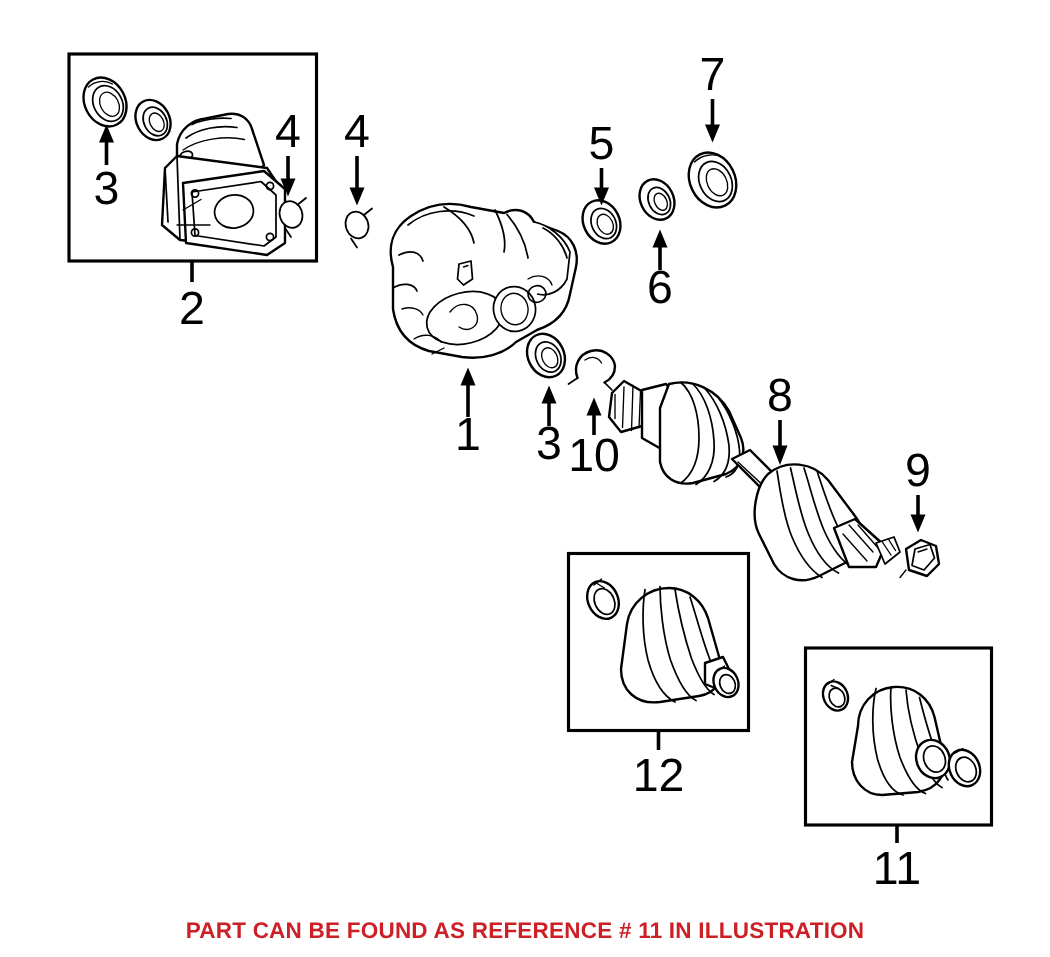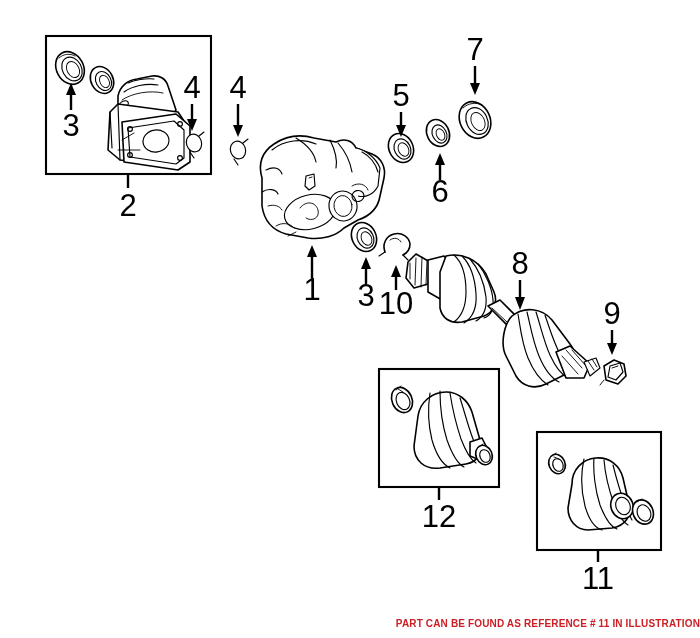--- a/index.html
+++ b/index.html
@@ -78,24 +78,24 @@
     font-weight: 400;
     fill: #000000;
     text-anchor: middle;
     dominant-baseline: alphabetic;
   }
   .footer-note {
     position: absolute;
     left: 0;
     right: 0;
     bottom: 9px;
-    text-align: right;
+    text-align: center;
     color: #cc2026;
     font-family: "Liberation Sans", sans-serif;
-    font-size: 10px;
+    font-size: 15px;
     font-weight: bold;
     letter-spacing: 0.15px;
   }
 </style>
 </head>
 <body>
 
 <div id="page">
 
   <svg id="diagram" viewBox="0 0 700 638">

